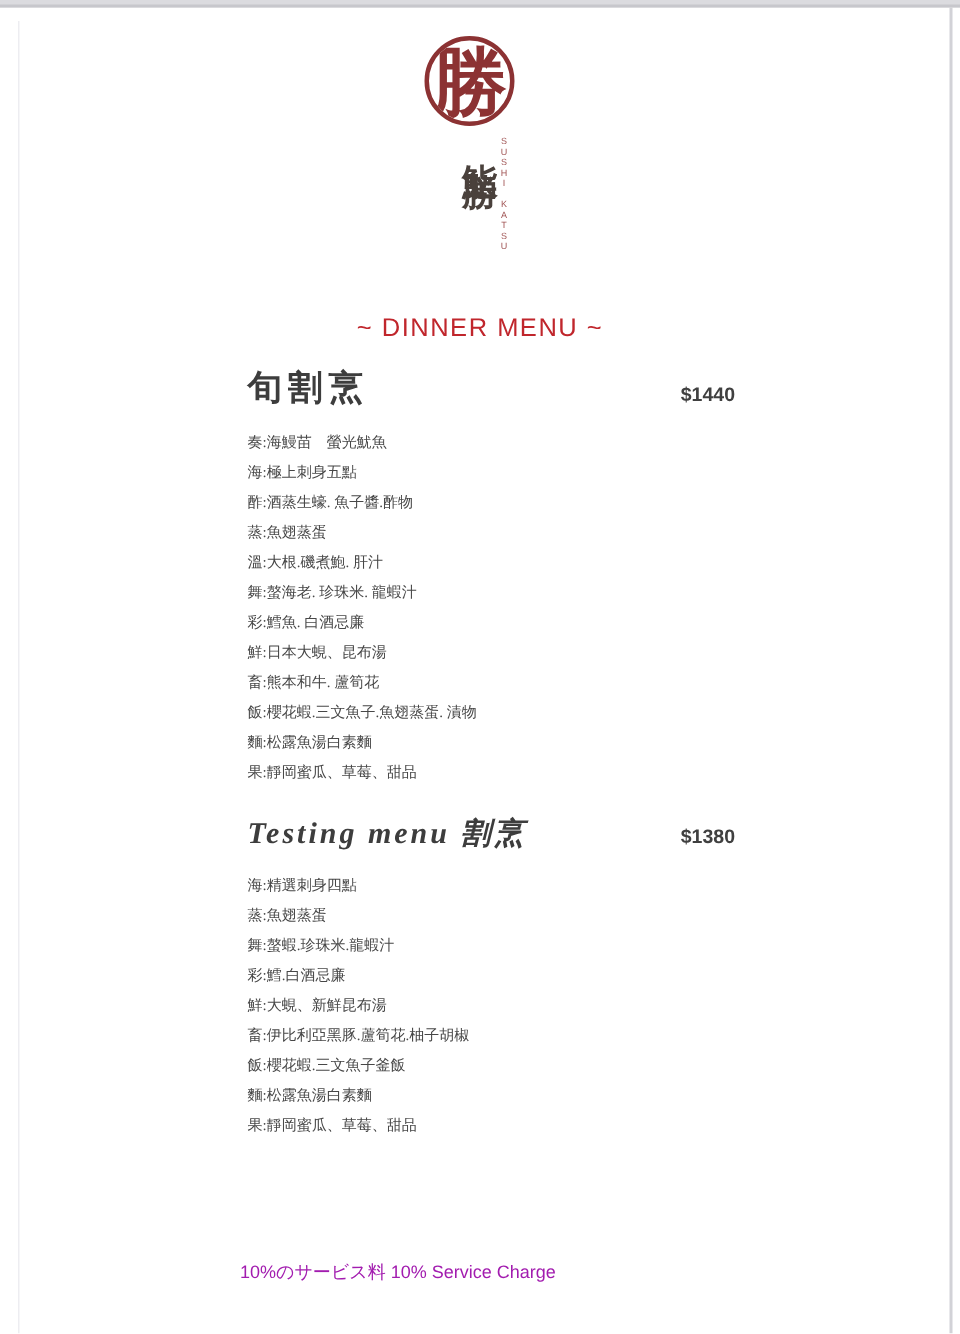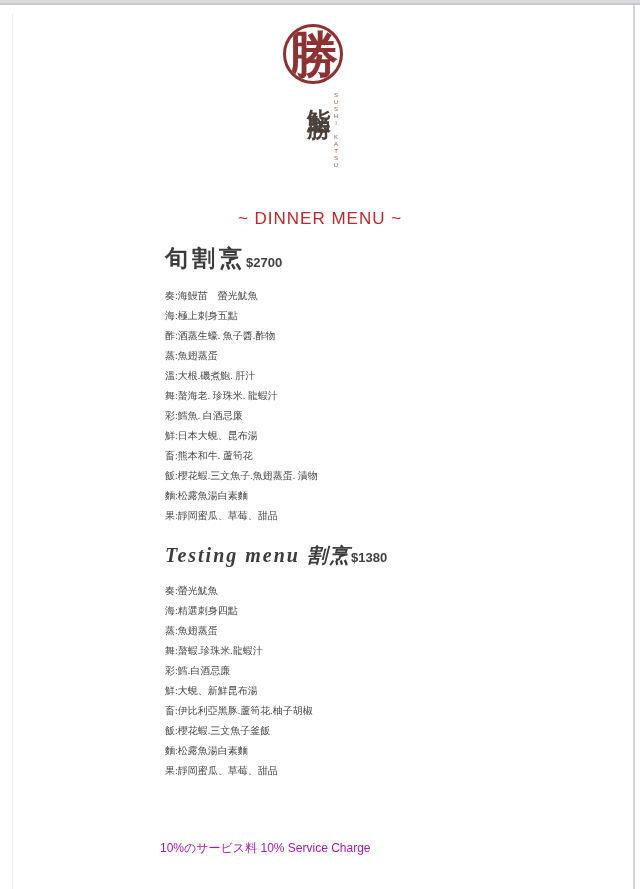--- a/index.html
+++ b/index.html
@@ -71,21 +71,21 @@
     text-align:center;
     color:var(--accent_red);
     font-family:"Liberation Sans","DejaVu Sans",sans-serif;
     font-size:17px;font-weight:normal;letter-spacing:1px;
   }
 
   
   .content{margin:0 150px 0 165px;}
   .section{margin-top:14px;}
   .section-head{
-    display:flex;align-items:flex-end;
+    display:flex;align-items:flex-end;justify-content:space-between;
     margin-bottom:12px;
   }
   .section-title{
     font-size:23px;font-weight:bold;color:#3d3d3d;
     letter-spacing:4px;
   }
   .section-title.script{
     font-style:italic;font-size:20px;letter-spacing:2px;
   }
   .section-price{
@@ -126,21 +126,21 @@
       <span class="brand-sub">SUSHI KATSU</span>
     </div>
   </header>
 
   <h1 class="menu-title">~ DINNER MENU ~</h1>
 
   <main class="content">
     <section class="section">
       <div class="section-head">
         <span class="section-title">旬割烹</span>
-        <span class="section-price">$2700</span>
+        <span class="section-price">$1440</span>
       </div>
       <div class="items">
           <div class="row"><span class="lab">奏:</span><span>海鰻苗　螢光魷魚</span></div>
           <div class="row"><span class="lab">海:</span><span>極上刺身五點</span></div>
           <div class="row"><span class="lab">酢:</span><span>酒蒸生蠔. 魚子醬.酢物</span></div>
           <div class="row"><span class="lab">蒸:</span><span>魚翅蒸蛋</span></div>
           <div class="row"><span class="lab">溫:</span><span>大根.磯煮鮑. 肝汁</span></div>
           <div class="row"><span class="lab">舞:</span><span>螯海老. 珍珠米. 龍蝦汁</span></div>
           <div class="row"><span class="lab">彩:</span><span>鱈魚. 白酒忌廉</span></div>
           <div class="row"><span class="lab">鮮:</span><span>日本大蜆、昆布湯</span></div>
@@ -150,21 +150,20 @@
           <div class="row"><span class="lab">果:</span><span>靜岡蜜瓜、草莓、甜品</span></div>
         </div>
     </section>
 
     <section class="section">
       <div class="section-head">
         <span class="section-title script">Testing menu 割烹</span>
         <span class="section-price">$1380</span>
       </div>
       <div class="items">
-          <div class="row"><span class="lab">奏:</span><span>螢光魷魚</span></div>
           <div class="row"><span class="lab">海:</span><span>精選刺身四點</span></div>
           <div class="row"><span class="lab">蒸:</span><span>魚翅蒸蛋</span></div>
           <div class="row"><span class="lab">舞:</span><span>螯蝦.珍珠米.龍蝦汁</span></div>
           <div class="row"><span class="lab">彩:</span><span>鱈.白酒忌廉</span></div>
           <div class="row"><span class="lab">鮮:</span><span>大蜆、新鮮昆布湯</span></div>
           <div class="row"><span class="lab">畜:</span><span>伊比利亞黑豚.蘆筍花.柚子胡椒</span></div>
           <div class="row"><span class="lab">飯:</span><span>櫻花蝦.三文魚子釜飯</span></div>
           <div class="row"><span class="lab">麵:</span><span>松露魚湯白素麵</span></div>
           <div class="row"><span class="lab">果:</span><span>靜岡蜜瓜、草莓、甜品</span></div>
         </div>

